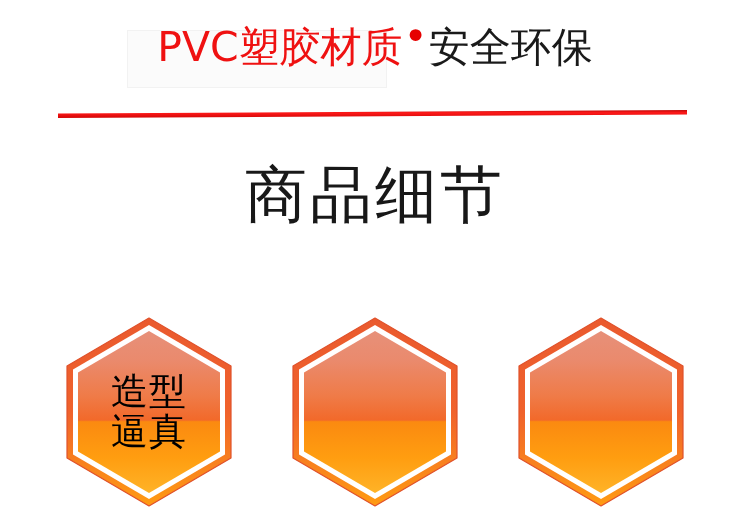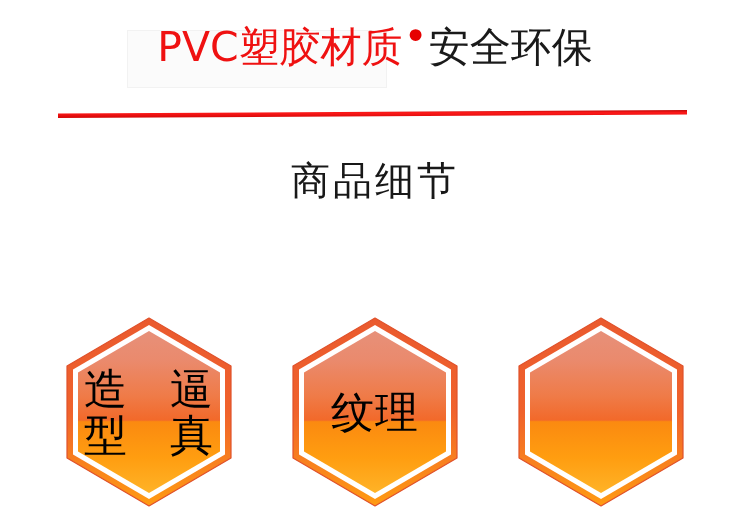--- a/index.html
+++ b/index.html
@@ -68,21 +68,21 @@
     display: block;
   }
 
   
   .section-heading {
     position: absolute;
     left: 0;
     top: 158px;
     width: 750px;
     text-align: center;
-    font-size: 39px;
+    font-size: 62px;
     color: #181818;
     letter-spacing: 3px;
     line-height: 1.2;
   }
 
   
   .badges {
     position: absolute;
     left: 0;
     top: 316px;
@@ -107,25 +107,25 @@
     height: 192px;
     display: block;
   }
   .badge-text {
     position: absolute;
     left: 0;
     top: 0;
     width: 172px;
     height: 192px;
     display: flex;
-    flex-direction: row;
+    flex-direction: column;
     align-items: center;
     justify-content: center;
     color: #000000;
-    font-size: 43px;
+    font-size: 37px;
     line-height: 1.08;
     letter-spacing: 1px;
     text-align: center;
     pointer-events: none;
   }
   .badge-line {
     display: block;
   }
 </style>
 </head>
@@ -197,21 +197,20 @@
           <stop offset="0%" stop-color="#ea5a2e"></stop>
           <stop offset="50%" stop-color="#f0622c"></stop>
           <stop offset="100%" stop-color="#ff9b12"></stop>
         </linearGradient>
       </defs>
       <path d="M86 2 L168 50 L168 142 L86 190 L4 142 L4 50 Z" fill="url(#rimGrad2)" stroke="#e0512a" stroke-width="1.2" stroke-linejoin="round"></path>
       <path d="M86 9 L162 53.5 L162 138.5 L86 183 L10 138.5 L10 53.5 Z" fill="#ffffff"></path>
       <path d="M86 15 L157 56.5 L157 135.5 L86 177 L15 135.5 L15 56.5 Z" fill="url(#hexGrad2)"></path>
     </svg>
     <div class="badge-text">
-      <span class="badge-line">纹理</span>
     </div>
   </div>
 
   <div class="badge">
     <svg viewBox="0 0 172 192" xmlns="http://www.w3.org/2000/svg">
       <defs>
         <linearGradient id="hexGrad3" x1="0" y1="0" x2="0" y2="1">
           <stop offset="0%" stop-color="#e79079"></stop>
           <stop offset="18%" stop-color="#ea8a6d"></stop>
           <stop offset="40%" stop-color="#ef7b48"></stop>

